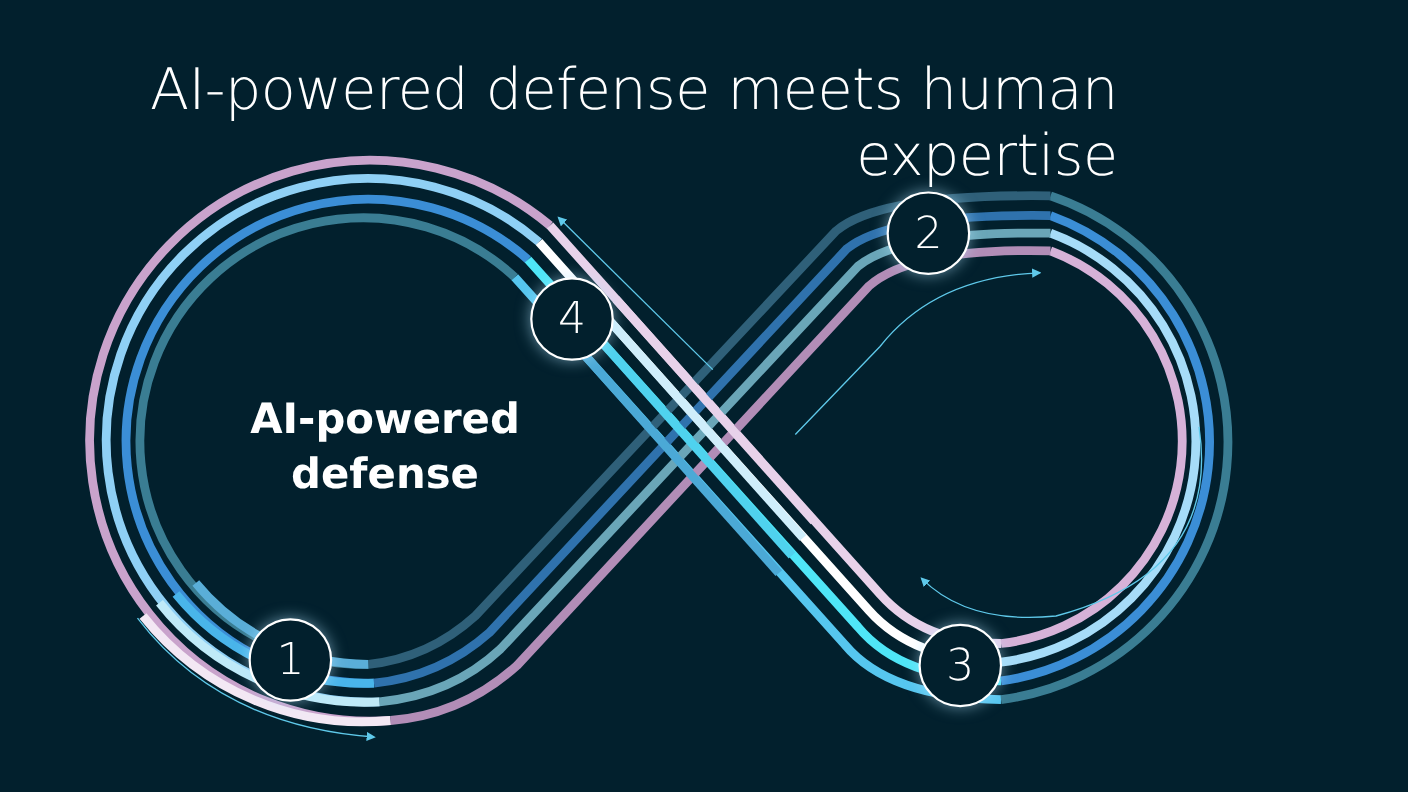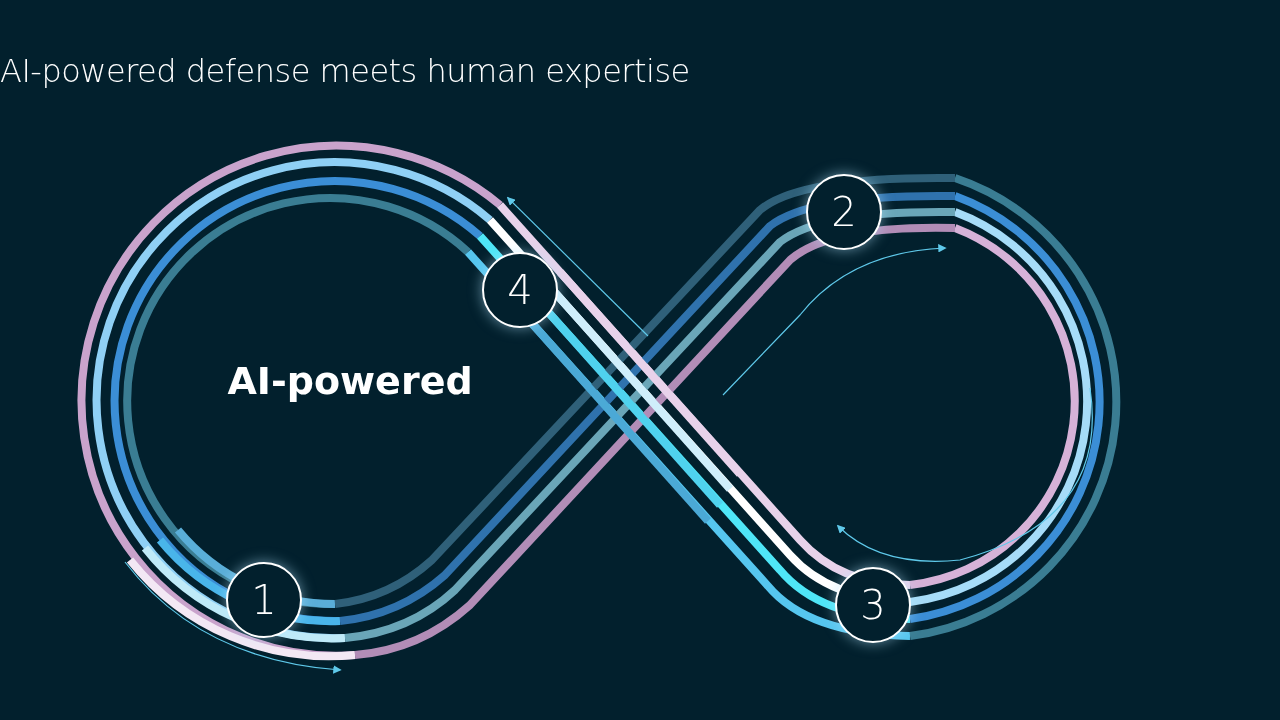--- a/index.html
+++ b/index.html
@@ -1,19 +1,19 @@
 <!DOCTYPE html>
 <html><head>
 <meta charset="utf-8">
 <style>
   html, body { margin:0; padding:0; }
   body { width:1280px; height:720px; background:#02202d; overflow:hidden; position:relative;
          font-family:"DejaVu Sans", "Liberation Sans", sans-serif; }
-  .title { position:absolute; left:0; top:52px; width:1016px; text-align:left; color:#fff;
-           font-size:32px; font-weight:200; letter-spacing:-0.5px; }
+  .title { position:absolute; left:0; top:52px; width:1016px; text-align:right; color:#fff;
+           font-size:52px; font-weight:200; letter-spacing:-0.5px; }
   .loop-label { position:absolute; color:#fff; font-size:38px; font-weight:700; text-align:center; line-height:50px; }
   .loop-left { left:200px; top:356px; width:300px; }
   .loop-right { left:780px; top:360px; width:300px; }
   svg.diagram { position:absolute; left:0; top:0; }
   .marker { position:absolute; width:76px; height:76px; border-radius:50%; background:#02202d;
             border:2.5px solid #fff; box-sizing:border-box; color:#fff; font-size:40px; font-weight:200;
             display:flex; align-items:center; justify-content:center;
             box-shadow:0 0 14px rgba(180,230,255,0.55); }
 </style>
 </head>
@@ -73,20 +73,21 @@
   <g fill="none" stroke="#5fc9ea" stroke-width="1.2">
     <path d="M125,562 Q200,660 340,670" marker-end="url(#arrow)"></path>
     <path d="M648,336 L508,198" marker-end="url(#arrow)"></path>
     <path d="M723,395 L800,315 Q850,252 945,248" marker-end="url(#arrow)"></path>
     <path d="M1090,388 Q1110,520 960,560 Q880,568 838,526" marker-end="url(#arrow)"></path>
   </g>
 </svg>
 
 <div class="loop-label loop-left">
   <div>AI-powered</div>
+  <div>defense</div>
 </div>
 <div class="loop-label loop-right">
 </div>
 
 <div class="marker" style="left:226px;top:562px;">1</div>
 <div class="marker" style="left:806px;top:174px;">2</div>
 <div class="marker" style="left:835px;top:567px;">3</div>
 <div class="marker" style="left:482px;top:252px;">4</div>
 
 </body></html>

